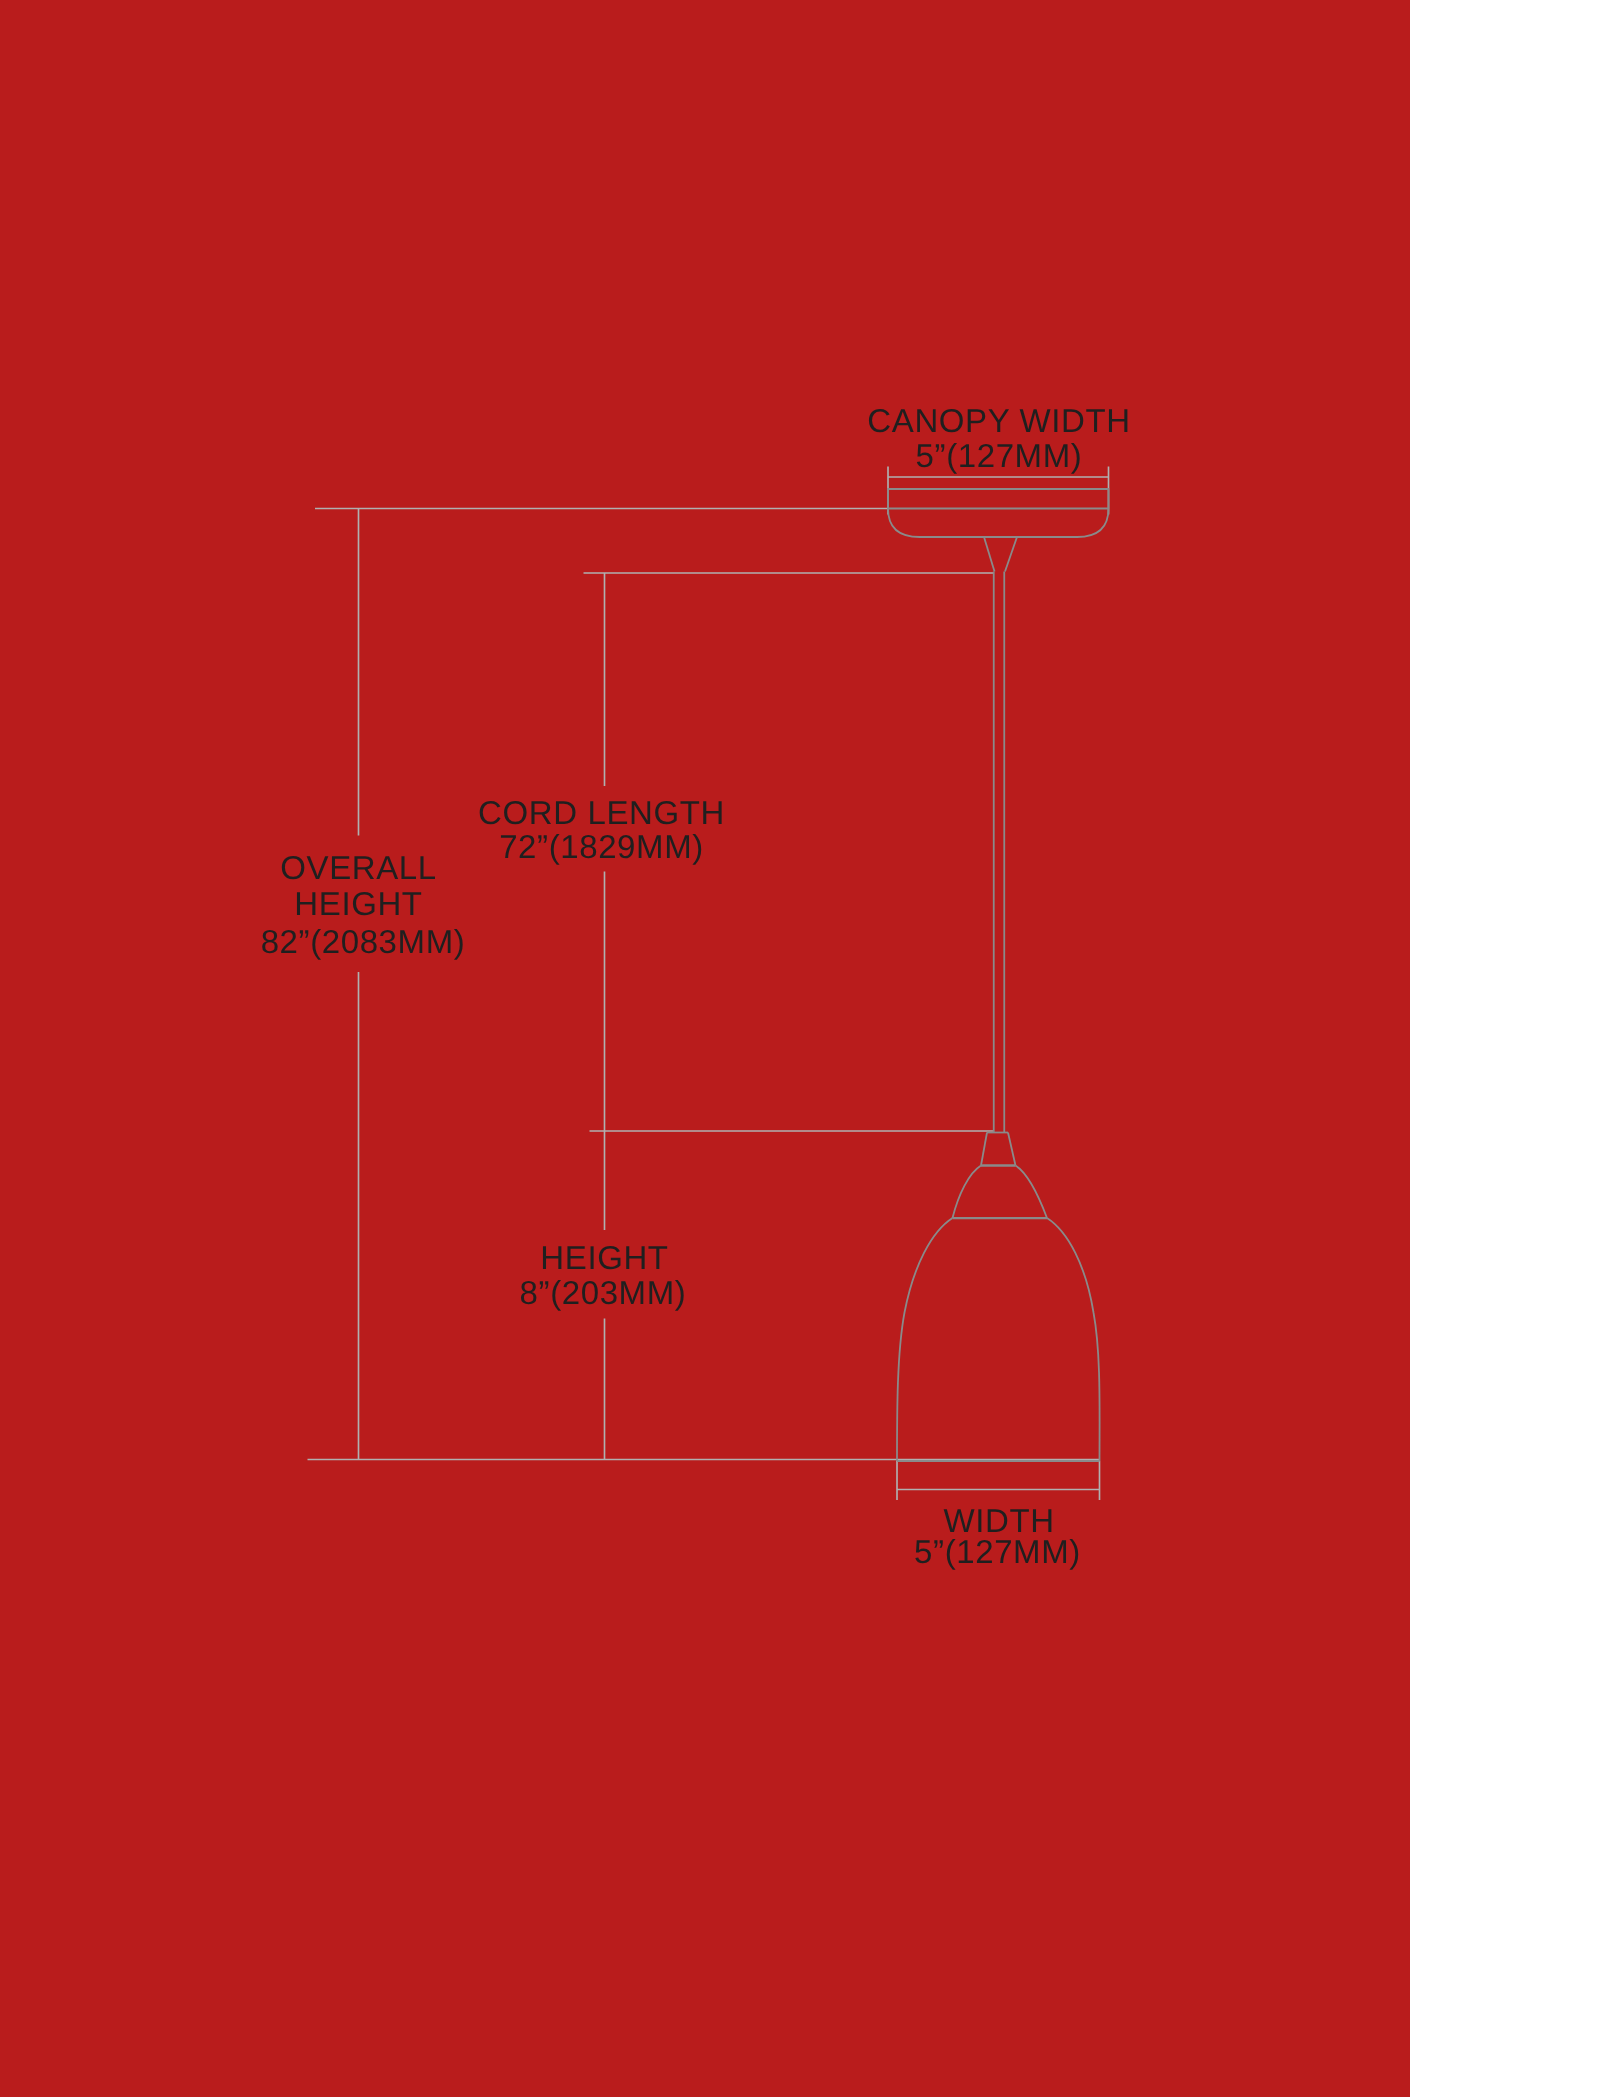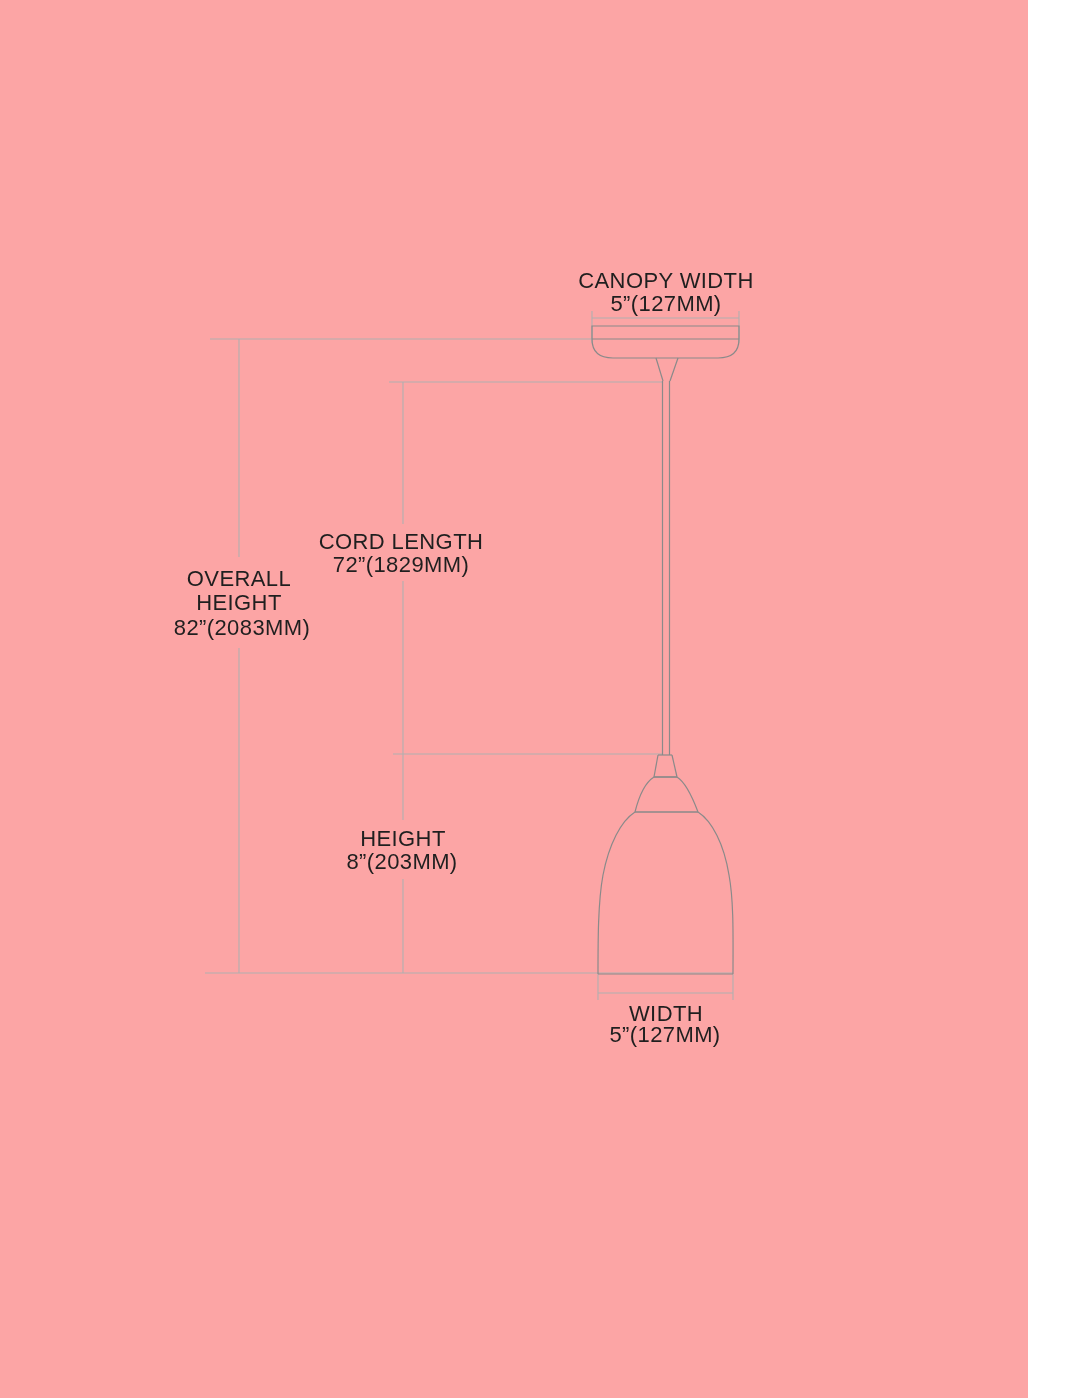--- a/index.html
+++ b/index.html
@@ -2,23 +2,23 @@
 <html><head>
 <meta charset="utf-8">
 <style>
   html, body {
     margin: 0;
     padding: 0;
     background: #ffffff;
   }
   .page {
     position: relative;
-    width: 1028px;
+    width: 940px;
     height: 1398px;
-    background: #fca5a5;
+    background: #b91c1c;
     overflow: hidden;
     font-family: "Liberation Sans", sans-serif;
   }
   svg {
     position: absolute;
     top: 0;
     left: 0;
   }
   text {
     font-family: "Liberation Sans", sans-serif;

